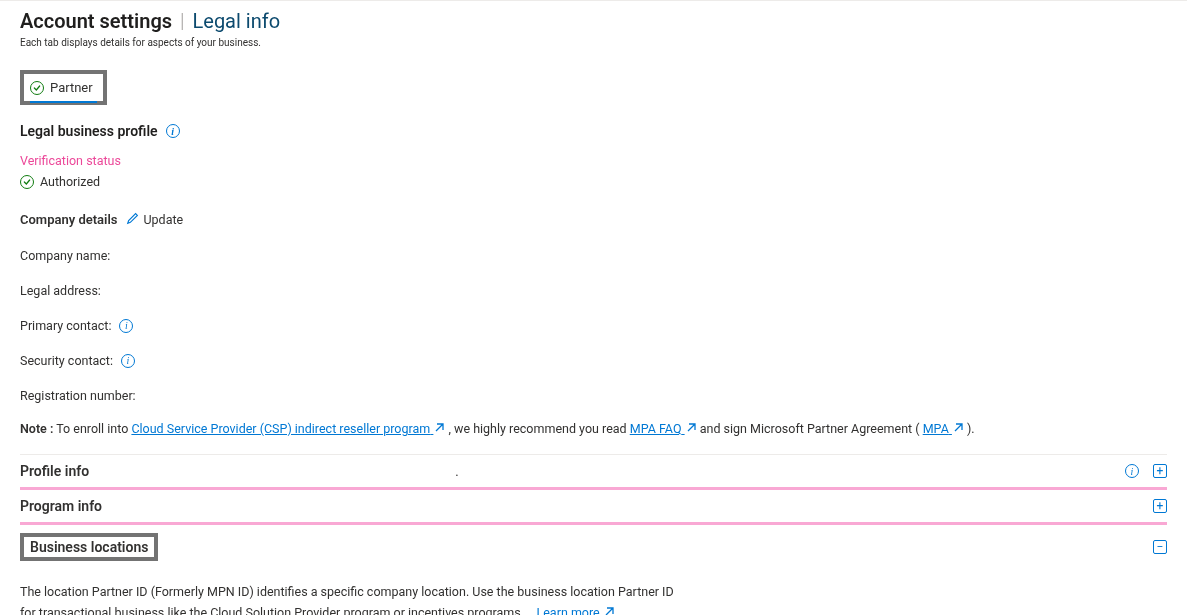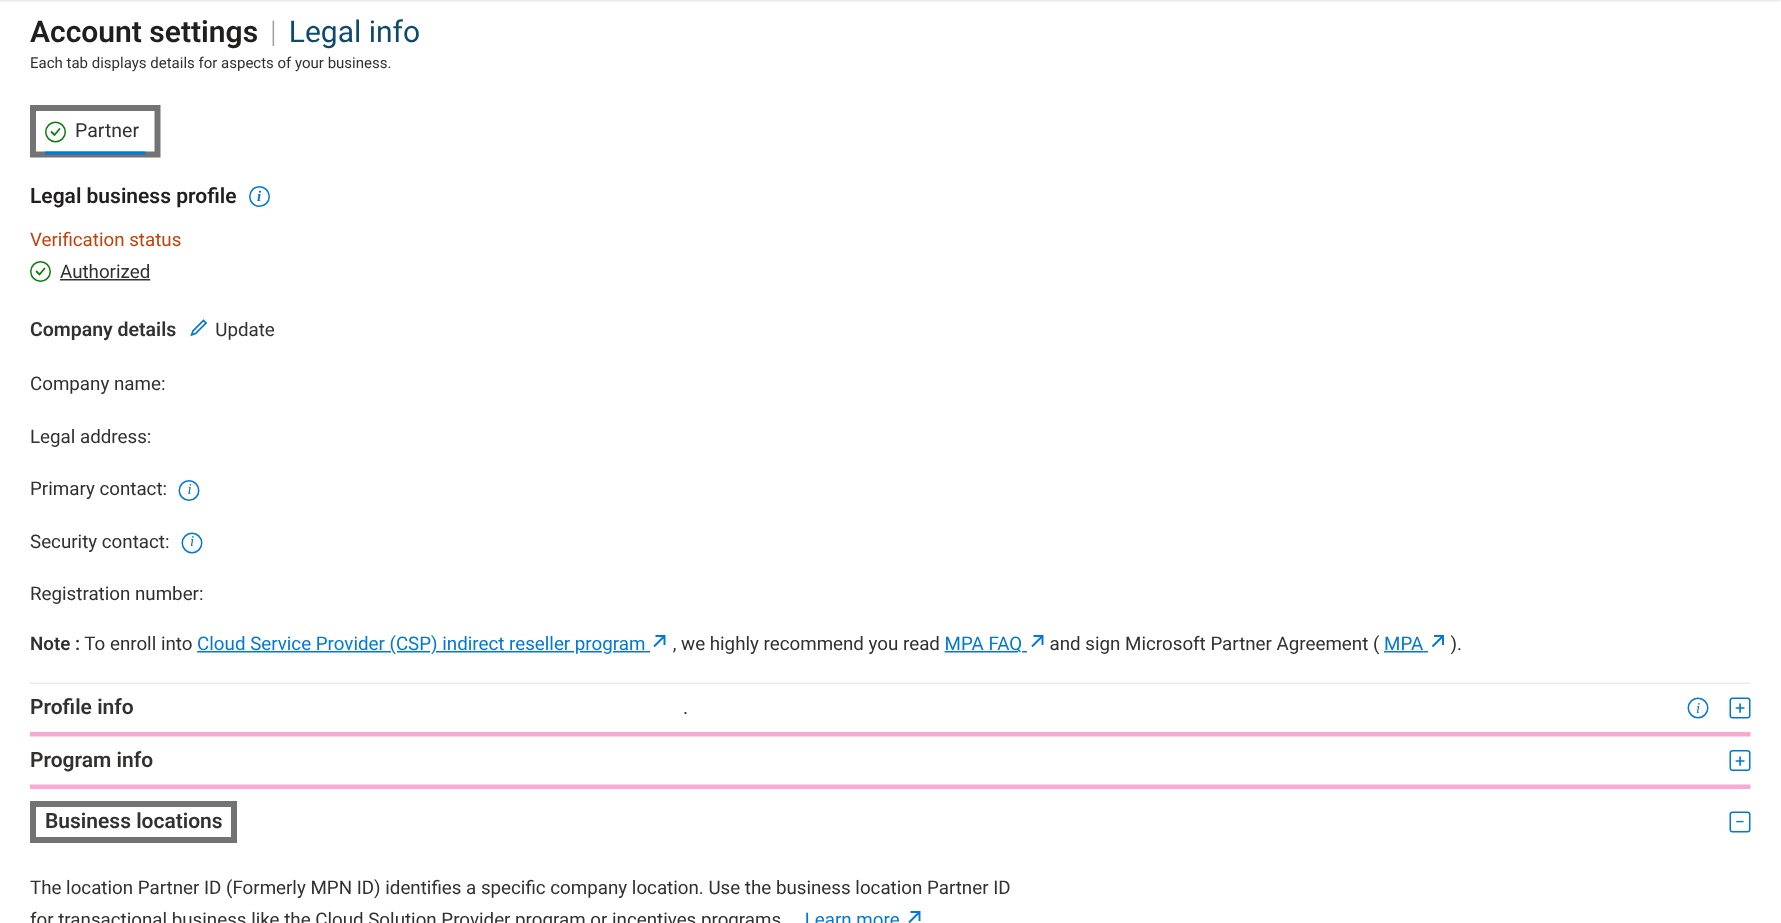--- a/index.html
+++ b/index.html
@@ -68,24 +68,24 @@
     display: inline-flex; align-items: center; justify-content: center;
     color: #0078d4; font-size: 12px; line-height: 1;
     flex-shrink: 0;
   }
 
   .section-title {
     font-size: 14px; font-weight: 600; color: #201f1e;
     display: flex; align-items: center; gap: 8px;
     margin-top: 18px;
   }
-  .field-label { font-size: 12.5px; color: #c2410c; margin-top: 14px; }
+  .field-label { font-size: 12.5px; color: #ec4899; margin-top: 14px; }
   .status-row {
-    display: flex; align-items: flex-start; gap: 6px; margin-top: 6px;
-    font-size: 12.5px; color: #323130; text-decoration: underline;
+    display: flex; align-items: flex-end; gap: 6px; margin-top: 6px;
+    font-size: 12.5px; color: #323130;
   }
   .details-head {
     display: flex; align-items: center; gap: 8px; margin-top: 22px;
     font-size: 13px; font-weight: 600;
   }
   .update-link {
     color: #323130; font-weight: 400; font-size: 12.5px; cursor: pointer;
     display: inline-flex; align-items: center; gap: 4px;
   }
   .detail-row {

